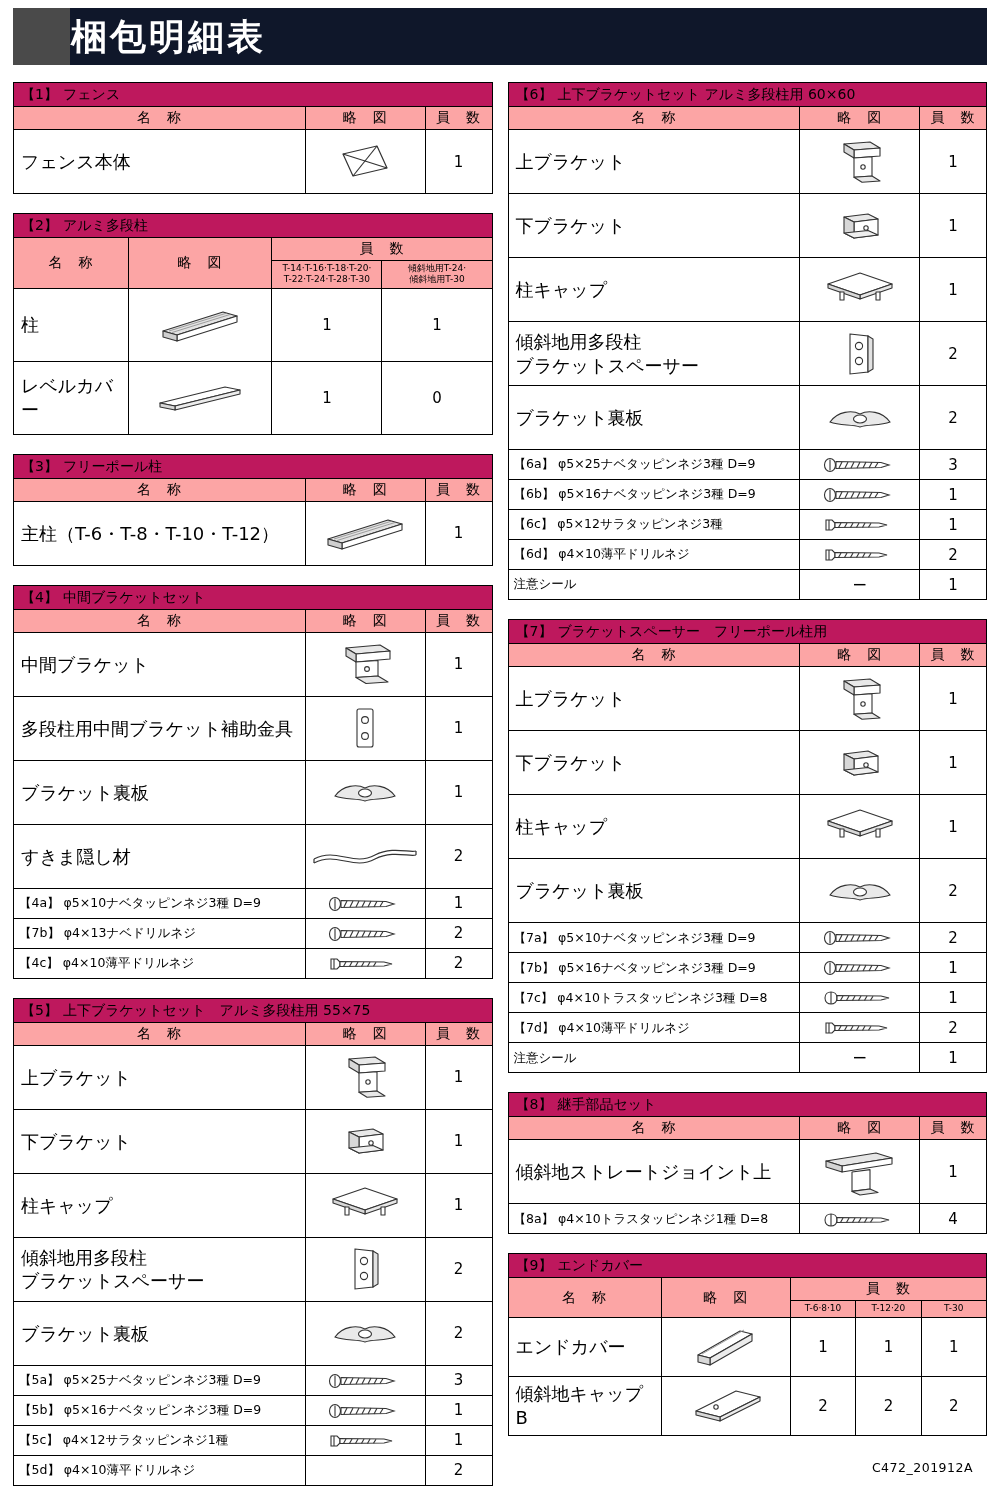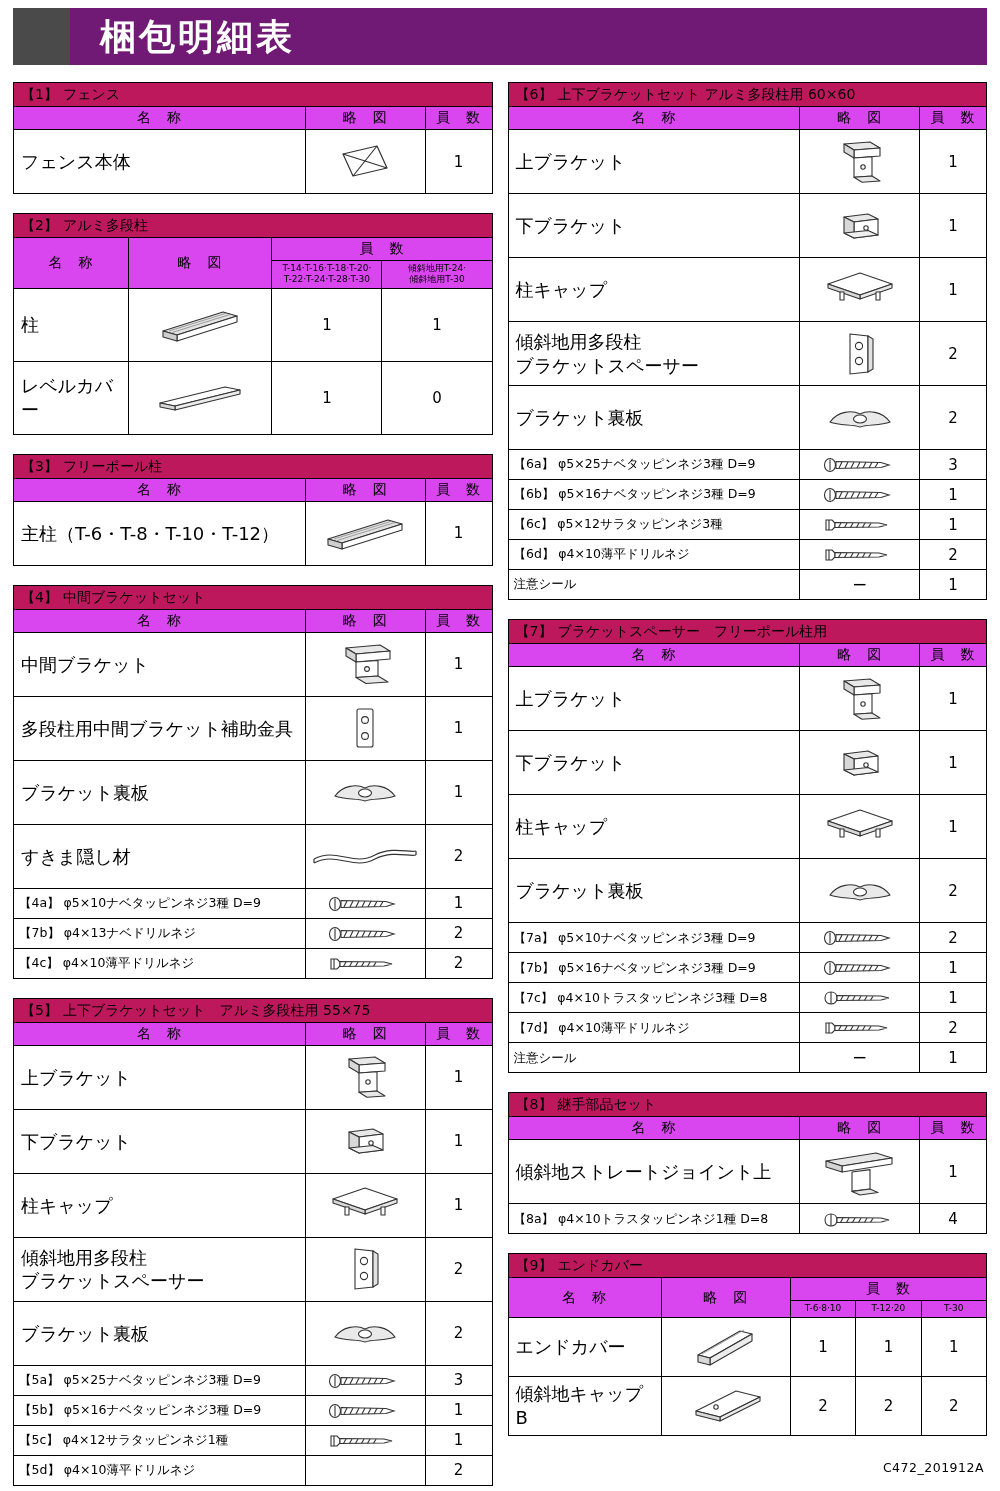--- a/index.html
+++ b/index.html
@@ -5,31 +5,31 @@
   html,body{margin:0;padding:0}
   body{
     width:1000px;height:1491px;background:#fff;color:#000;
     font-family:"DejaVu Sans","Liberation Sans",sans-serif;
     position:relative;overflow:hidden;
   }
   .frame{position:absolute;inset:0;background:#fff;padding:8px 13px;}
   
   .banner{display:flex;height:57px;margin-bottom:17px;}
   .banner-square{width:57px;background:#4a4a4a;flex:none;}
-  .banner-black{flex:1;background:#701a75;display:flex;align-items:center;padding-left:30px;}
+  .banner-black{flex:1;background:#0f172a;display:flex;align-items:center;padding-left:1px;}
   .banner h1{color:#fff;font-size:36px;font-weight:bold;letter-spacing:3px;margin:0;line-height:1;}
   
   .columns{display:flex;gap:15px;align-items:flex-start;}
   .col{flex:1;min-width:0;display:flex;flex-direction:column;gap:19px;}
   
   .sec-title{background:#be185d;border:1.5px solid #000;padding:2px 7px;font-size:14px;line-height:1.4;}
   .sec-tag{margin-right:5px;}
   table.parts{width:100%;border-collapse:collapse;table-layout:fixed;margin-top:-1.5px;}
   table.parts th,table.parts td{border:1.5px solid #000;}
-  table.parts th{background:#d946ef;font-weight:normal;font-size:14px;padding:2px;text-align:center;letter-spacing:1px;}
+  table.parts th{background:#fca5a5;font-weight:normal;font-size:14px;padding:2px;text-align:center;letter-spacing:1px;}
   table.parts th.sub{font-size:9px;letter-spacing:0;line-height:1.25;white-space:pre-line;padding:2px 1px;}
   td.name{padding:3px 7px;font-size:18px;white-space:pre-line;line-height:1.3;overflow:hidden;}
   td.diag{text-align:center;vertical-align:middle;padding:2px;}
   td.qty{text-align:center;font-size:15px;}
   tr.part td{height:57px;}
   tr.compact td{height:25px;}
   tr.compact td.name{font-size:12.5px;padding:2px 5px;}
   .dash{font-size:14px;}
   .icon svg{display:inline-block;vertical-align:middle;}
   
@@ -37,21 +37,21 @@
   .part-table.std col.c-diag{width:25%}
   .part-table.std col.c-qty{width:14%}
   .part-table.sub2 col.c-name{width:24%}
   .part-table.sub2 col.c-diag{width:30%}
   .part-table.sub2 col.c-qty{width:23%}
   .part-table.sub2 tr.part td{height:66px;}
   .part-table.sub3 col.c-name{width:32%}
   .part-table.sub3 col.c-diag{width:27%}
   .part-table.sub3 col.c-qty{width:13.66%}
   .part-table.sub3 tr.part td{height:52px;}
-  .doc-code{position:absolute;right:16px;bottom:16px;font-size:12.5px;letter-spacing:0.5px;margin-top:43px;}
+  .doc-code{position:absolute;right:27px;bottom:16px;font-size:12.5px;letter-spacing:0.5px;margin-top:43px;}
 </style>
 </head>
 <body>
 
 <div class="frame">
   <header class="banner">
     <div class="banner-square"></div>
     <div class="banner-black">
       <h1>梱包明細表</h1>
     </div>

